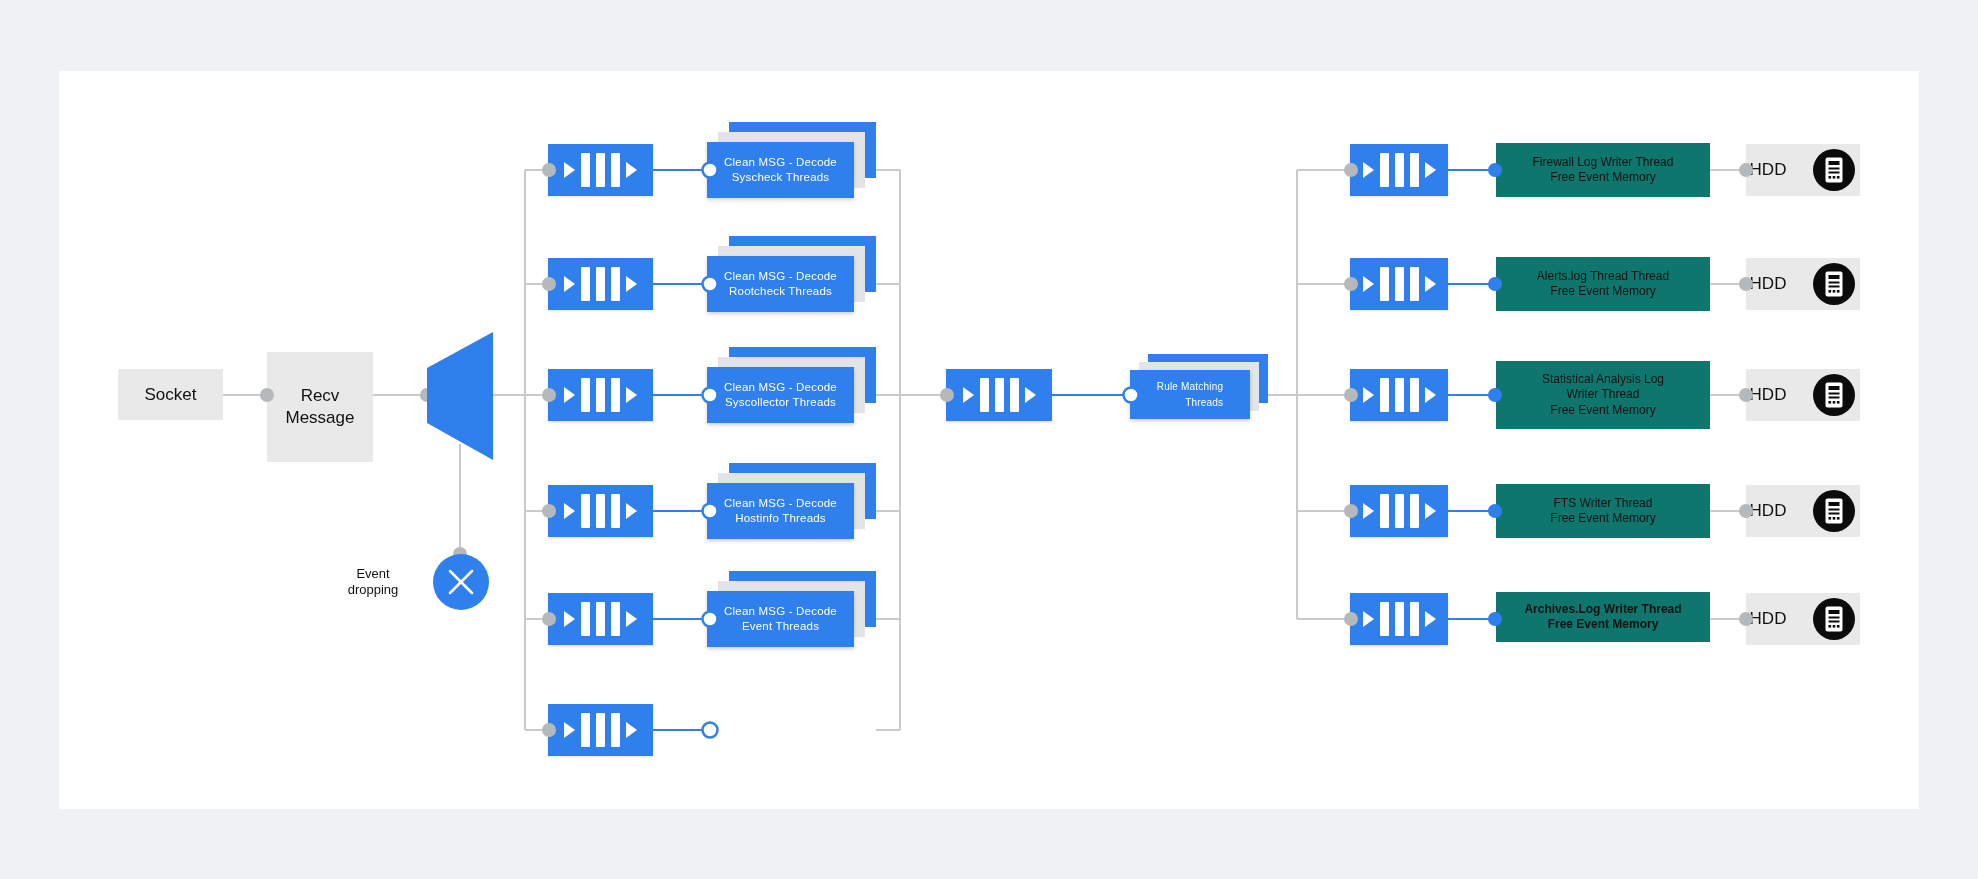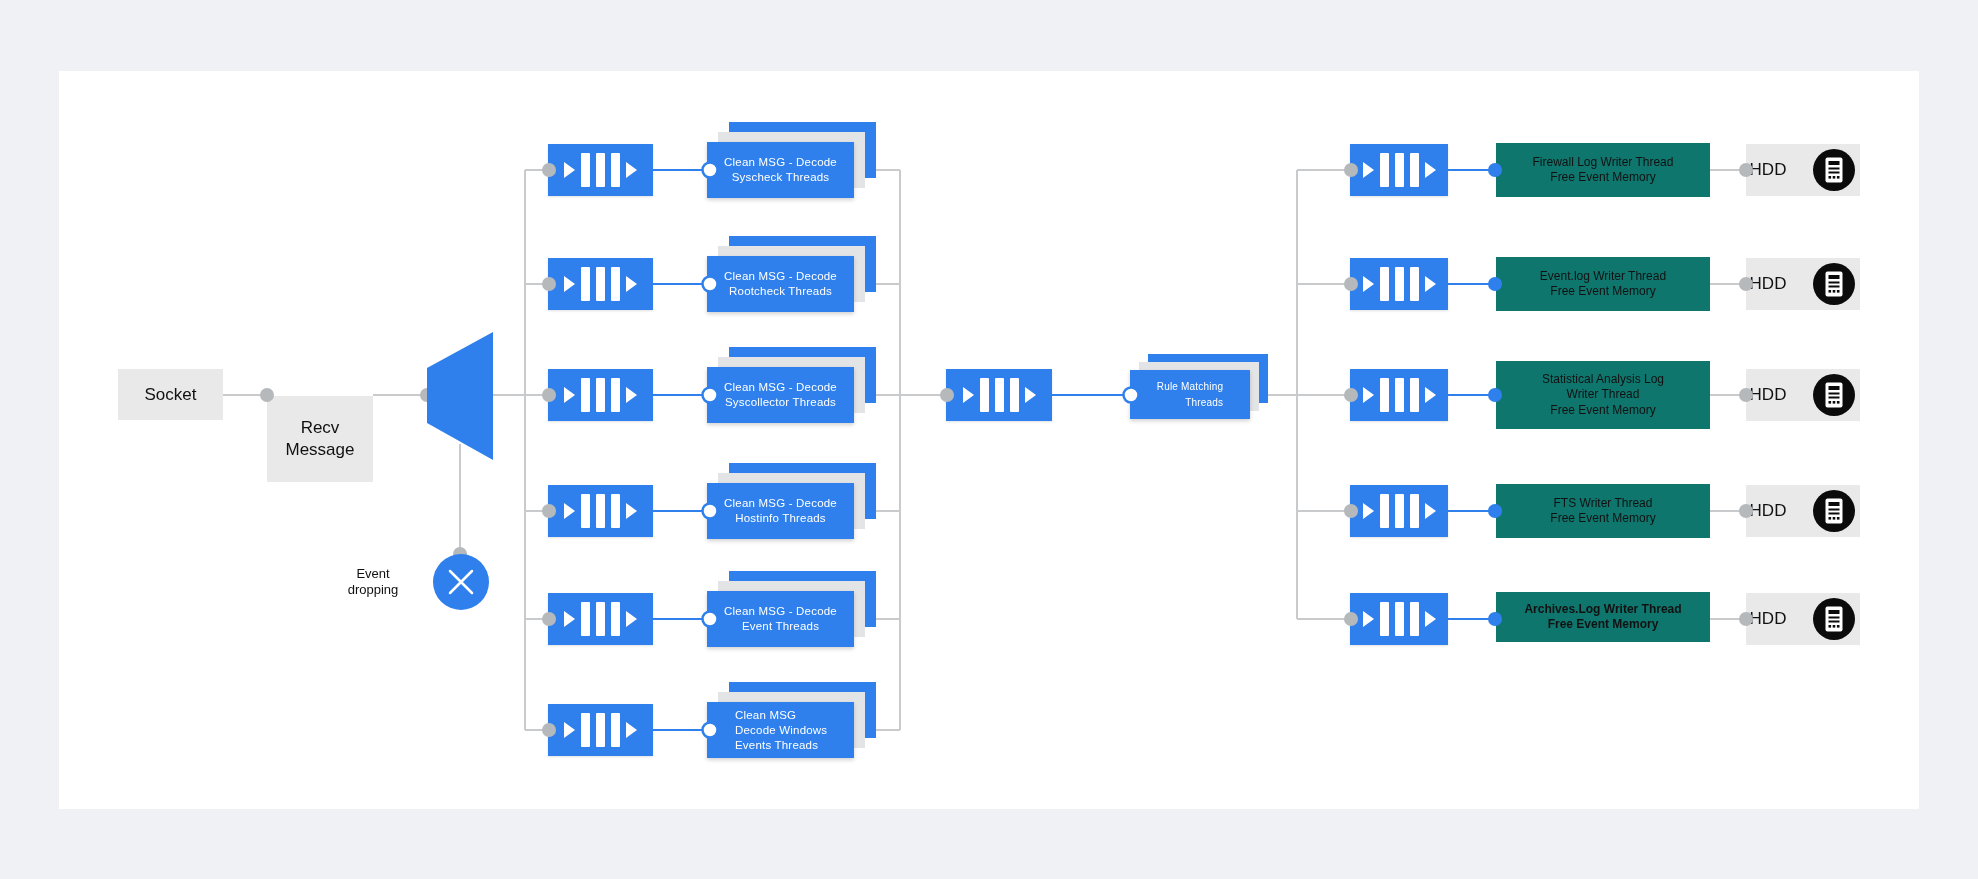--- a/index.html
+++ b/index.html
@@ -73,21 +73,21 @@
 
   .overlay{position:absolute;left:0;top:0;width:1978px;height:879px;pointer-events:none;}
 </style>
 </head>
 <body>
 
 <div class="page">
   <div class="canvas"></div>
 
   <div class="box gray" style="left:118px;top:369px;width:105px;height:51px;">Socket</div>
-  <div class="box gray" style="left:267px;top:352px;width:106px;height:86px;margin-top:44px;">Recv
+  <div class="box gray" style="left:267px;top:352px;width:106px;height:110px;">Recv
 Message</div>
   <div class="event-label">Event
 dropping</div>
 
   <div class="queue" style="left:548px;top:144px;width:105px;height:52px;">
       <span class="tri"></span>
       <span class="bar"></span>
       <span class="bar"></span>
       <span class="bar"></span>
       <span class="tri"></span>
@@ -151,27 +151,20 @@
       <div class="card mid"></div>
     <div class="card front">Clean MSG - Decode
 Hostinfo Threads</div>
   </div>
   <div class="stack" style="left:707px;top:591px;width:147px;height:56px;">
     <div class="card back"></div>
       <div class="card mid"></div>
     <div class="card front">Clean MSG - Decode
 Event Threads</div>
   </div>
-  <div class="stack" style="left:707px;top:702px;width:147px;height:56px;">
-    <div class="card back"></div>
-      <div class="card mid"></div>
-    <div class="card front align-left">Clean MSG
-Decode Windows
-Events Threads</div>
-  </div>
 
   <div class="queue" style="left:946px;top:369px;width:106px;height:52px;">
       <span class="tri"></span>
       <span class="bar"></span>
       <span class="bar"></span>
       <span class="bar"></span>
       <span class="tri"></span>
     </div>
   <div class="stack small-cards" style="left:1130px;top:370px;width:120px;height:49px;">
     <div class="card back"></div>
@@ -211,21 +204,21 @@
   <div class="queue" style="left:1350px;top:593px;width:98px;height:52px;">
       <span class="tri"></span>
       <span class="bar"></span>
       <span class="bar"></span>
       <span class="bar"></span>
       <span class="tri"></span>
     </div>
 
   <div class="writer" style="left:1496px;top:143px;width:214px;height:54px;">Firewall Log Writer Thread
 Free Event Memory</div>
-  <div class="writer" style="left:1496px;top:257px;width:214px;height:54px;">Event.log Writer Thread
+  <div class="writer" style="left:1496px;top:257px;width:214px;height:54px;">Alerts.log Thread Thread
 Free Event Memory</div>
   <div class="writer" style="left:1496px;top:361px;width:214px;height:68px;">Statistical Analysis Log
 Writer Thread
 Free Event Memory</div>
   <div class="writer" style="left:1496px;top:484px;width:214px;height:54px;">FTS Writer Thread
 Free Event Memory</div>
   <div class="writer" style="left:1496px;top:592px;width:214px;height:50px;font-weight:bold;">Archives.Log Writer Thread
 Free Event Memory</div>
 
   <div class="hdd" style="left:1746px;top:144px;width:114px;height:52px;">

